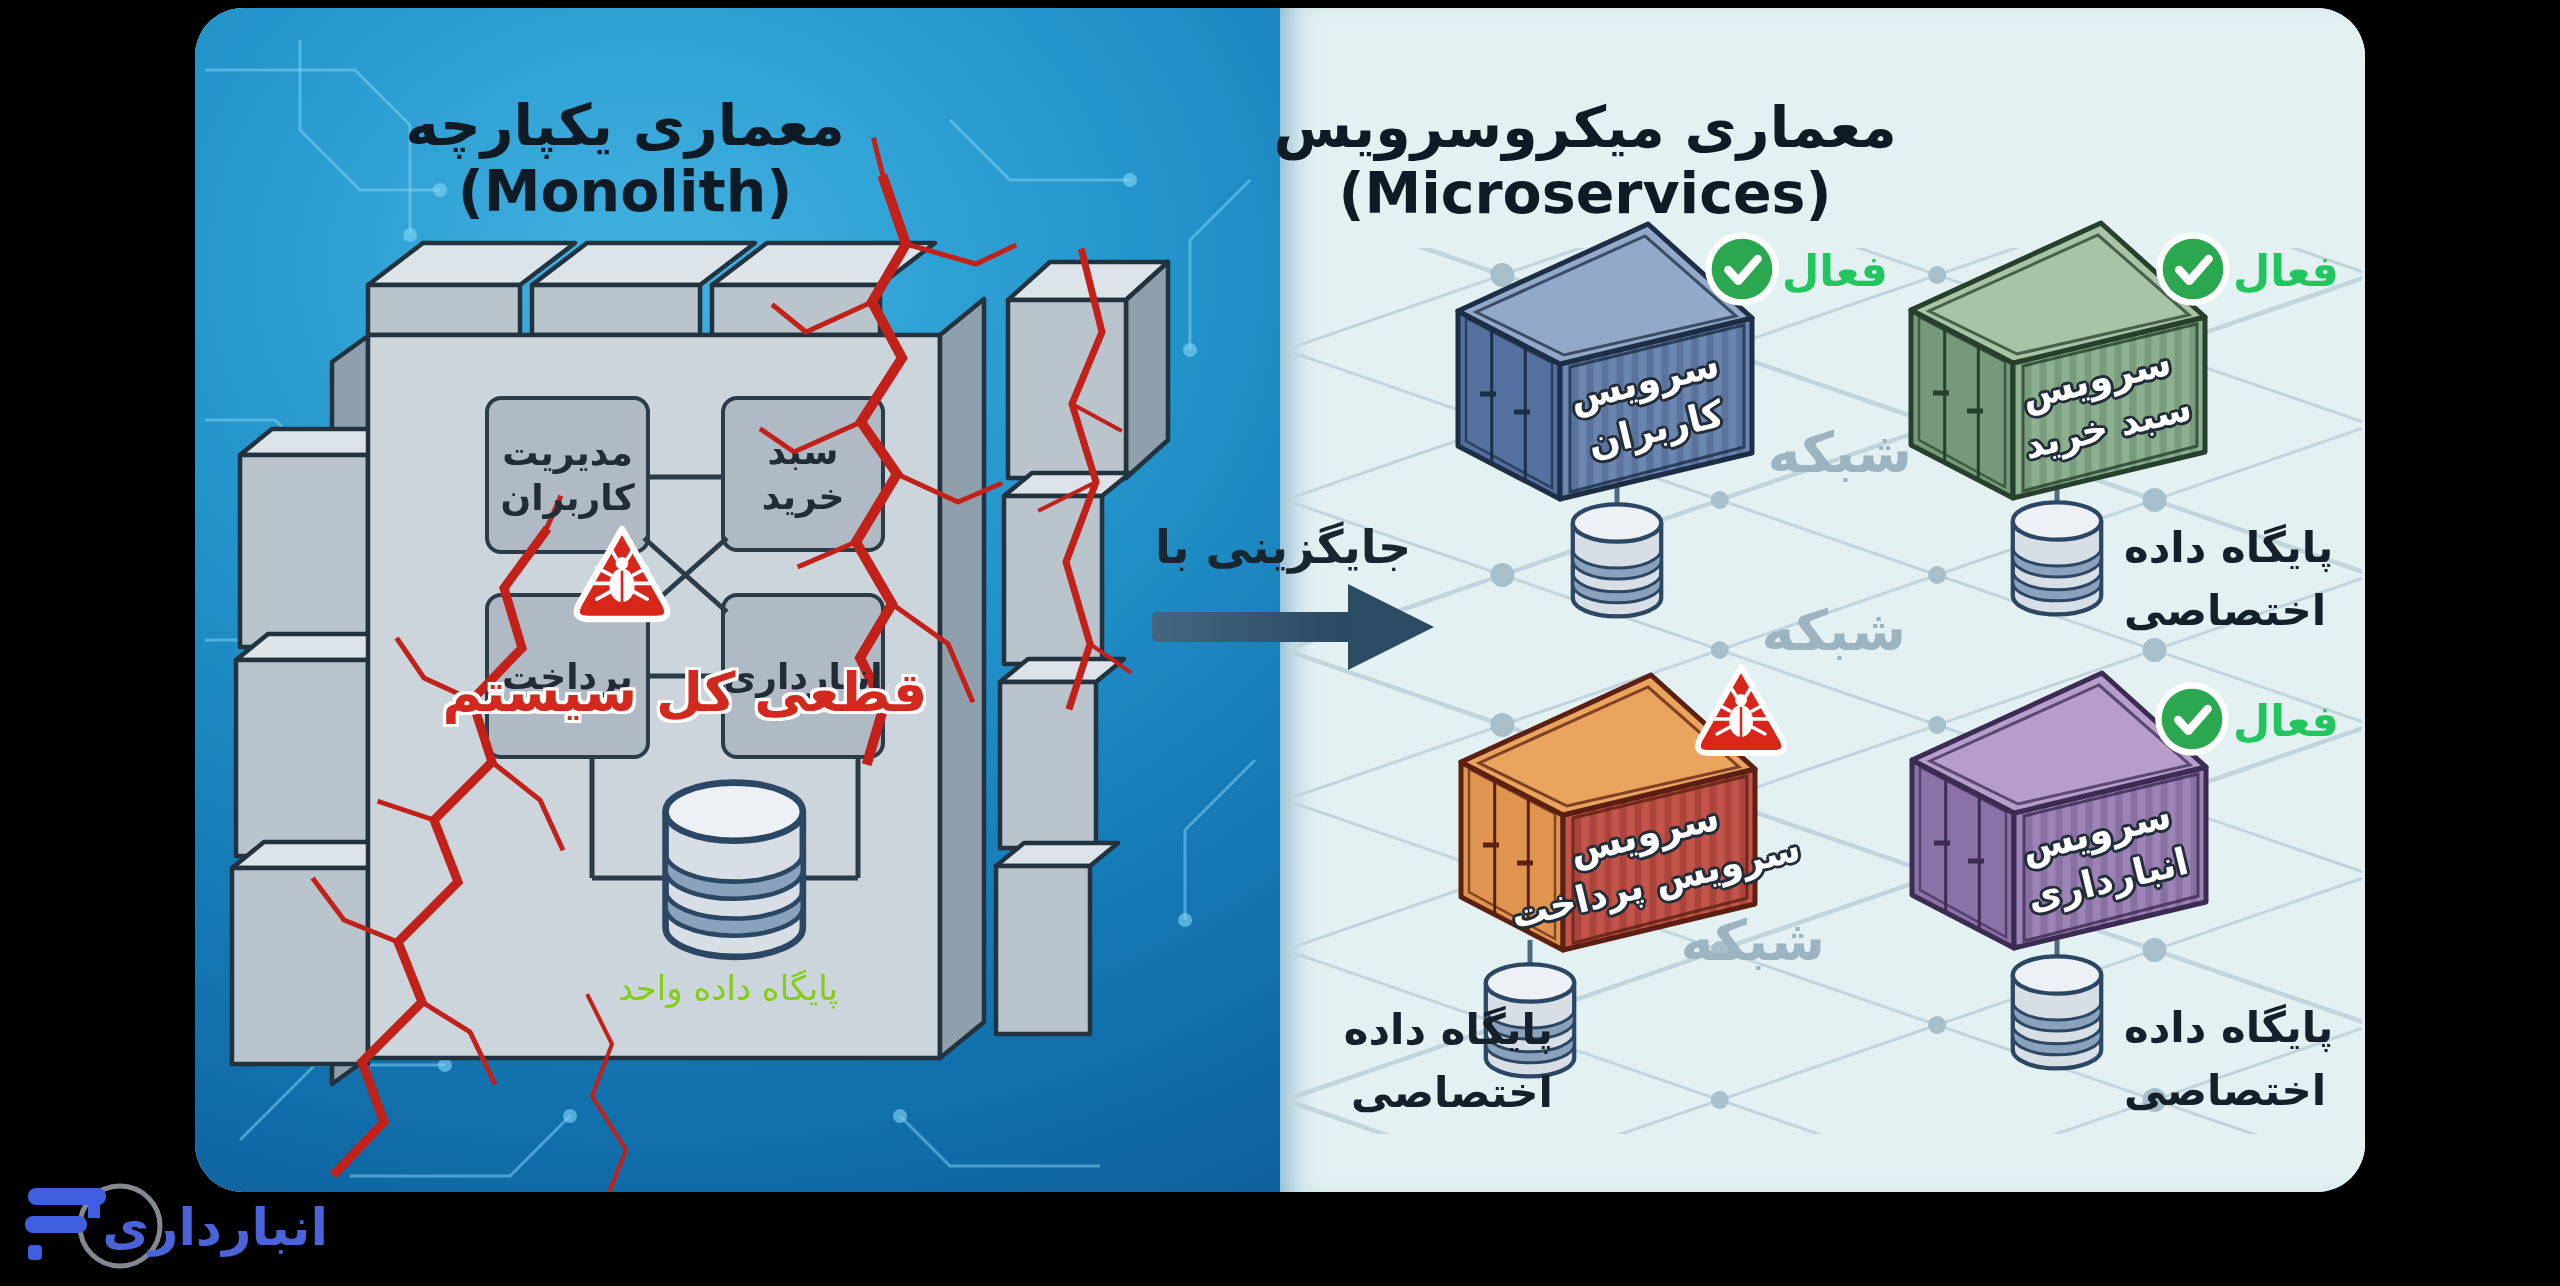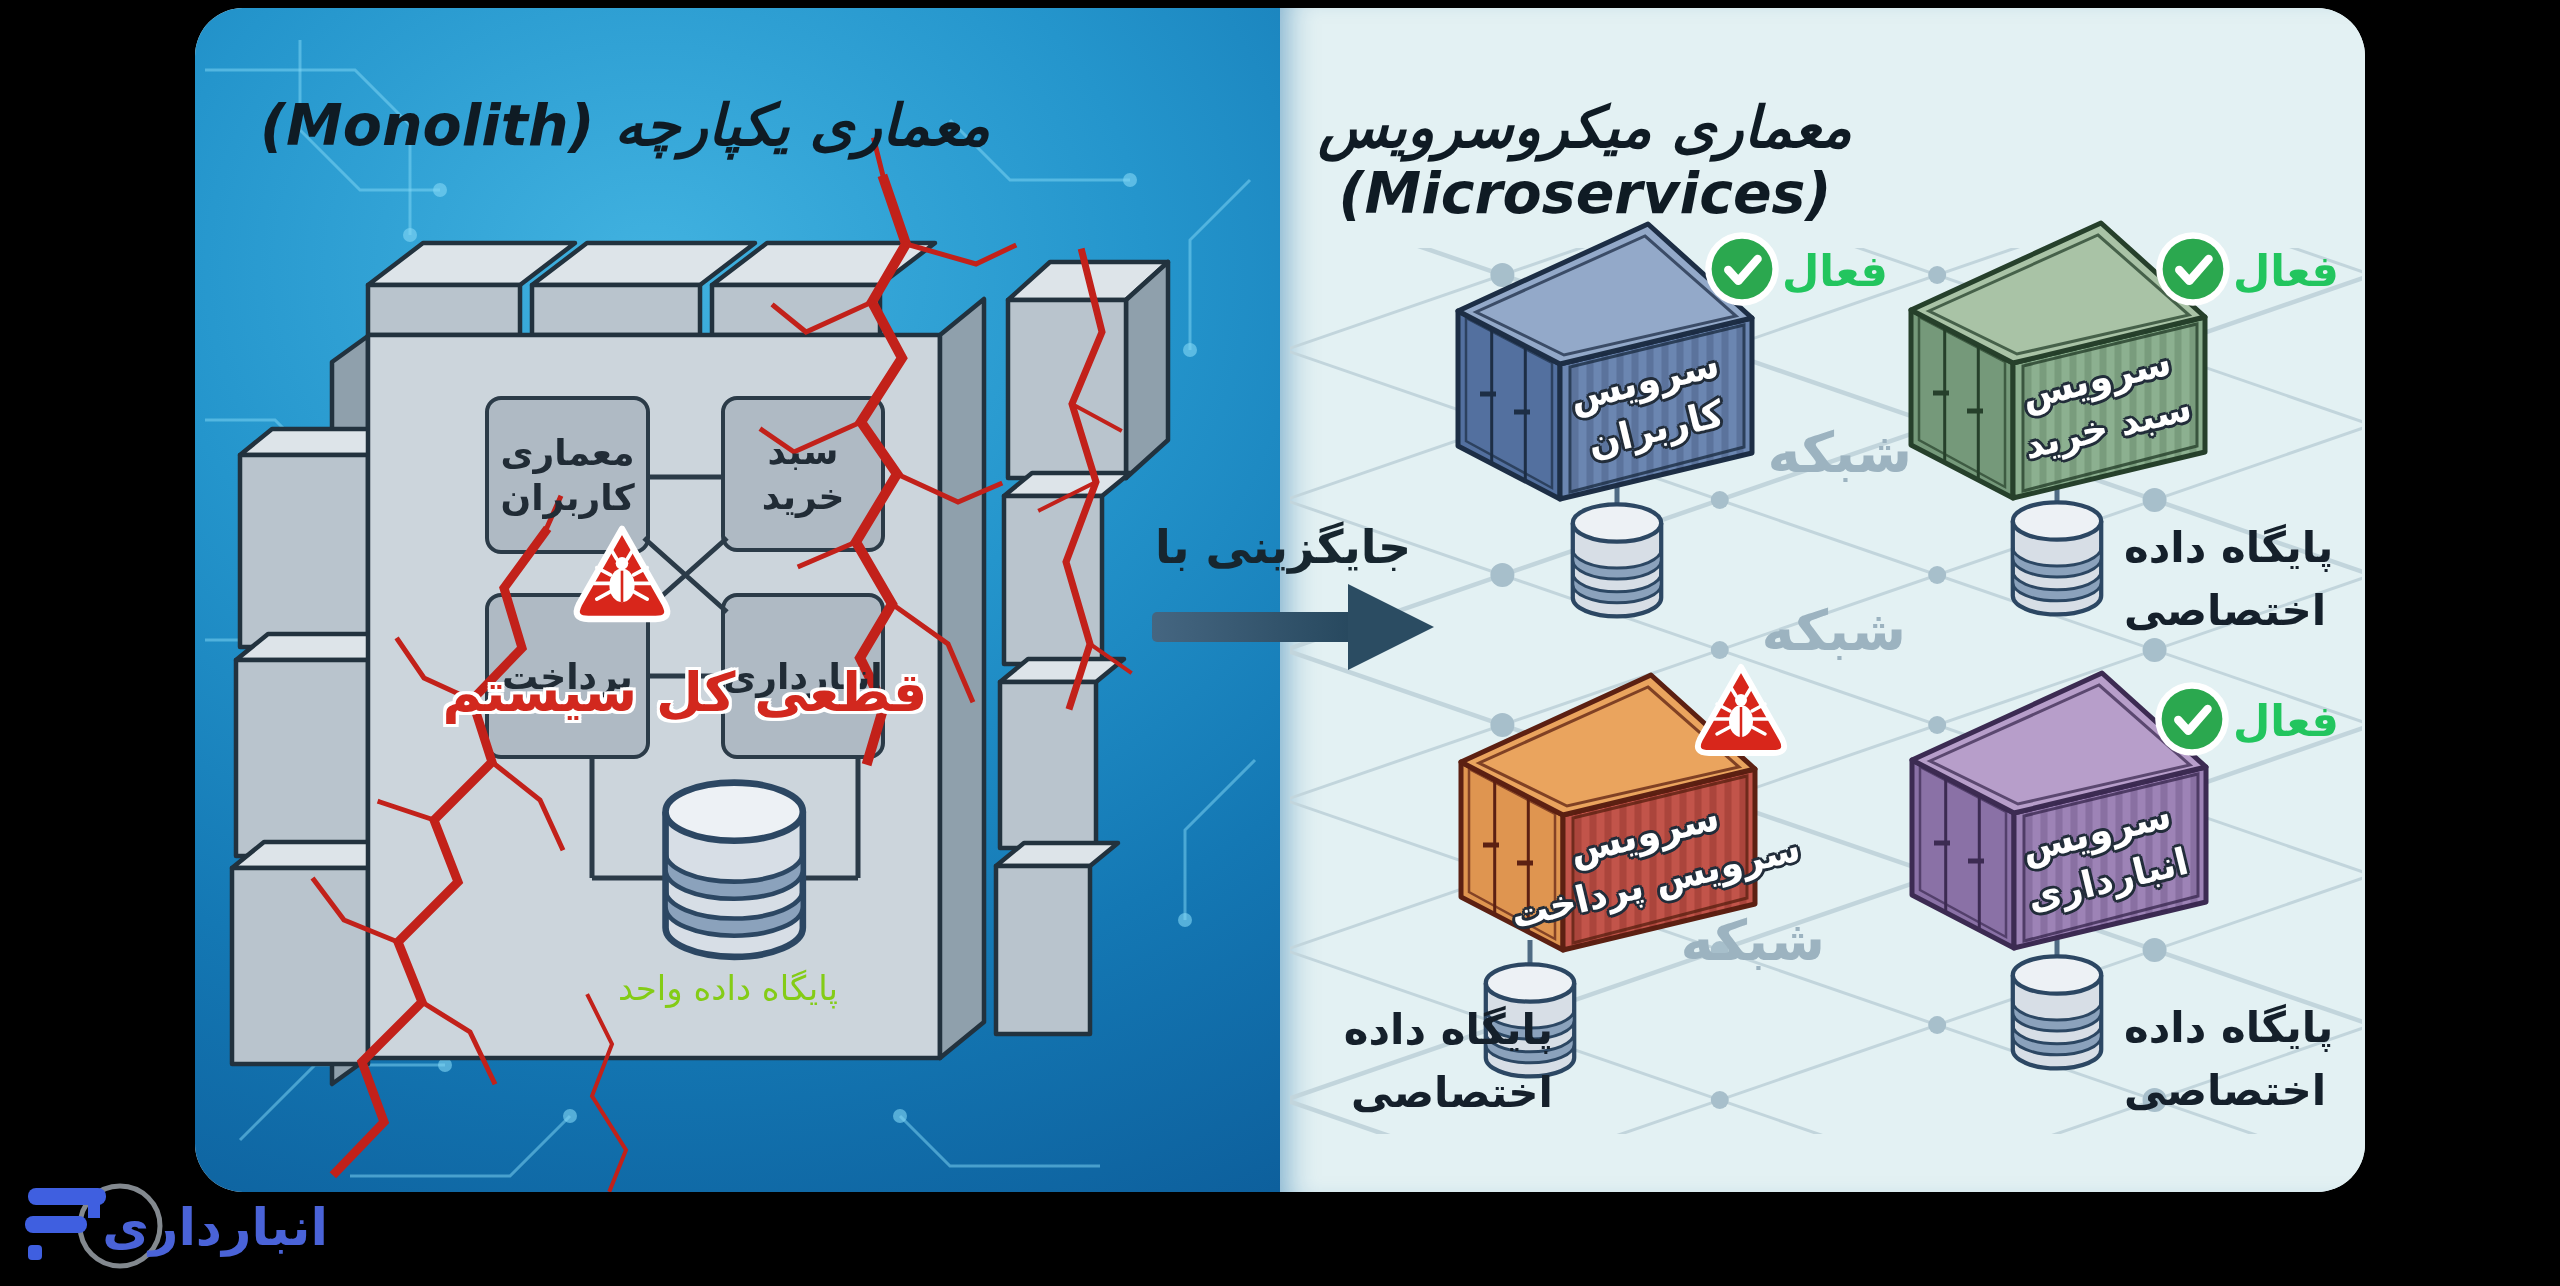--- a/index.html
+++ b/index.html
@@ -7,21 +7,21 @@
        font-family:"DejaVu Sans", sans-serif;}
   .abs{position:absolute;}
   .card{left:195px;top:8px;width:2170px;height:1184px;border-radius:48px;
         overflow:hidden;background:#e3f1f3;z-index:1;}
   .panel-left{left:0;top:0;width:1085px;height:100%;
       background:radial-gradient(120% 90% at 42% 22%, #41b2e0 0%, #2495cc 38%, #1478b4 70%, #0d5f9c 100%);}
   .panel-right{left:1085px;top:0;width:1085px;height:100%;background:#e3f1f3;
       box-shadow:inset 26px 0 30px -20px rgba(16,104,164,.5);}
   #art{left:0;top:0;width:2560px;height:1286px;z-index:2;pointer-events:none;}
   .txt{z-index:3;}
-  .title{font-size:57px;font-weight:700;color:#0f1b24;text-align:center;letter-spacing:0;font-style:italic;}
+  .title{font-size:57px;font-weight:700;color:#0f1b24;text-align:center;letter-spacing:0;}
   .module-label{display:flex;align-items:center;justify-content:center;text-align:center;
       font-size:36px;font-weight:700;color:#212c36;line-height:1.25;box-sizing:border-box;padding:6px;}
   .failure{font-size:54px;font-weight:800;color:#d2281e;text-align:center;
       text-shadow:-3px 0 0 #fff,3px 0 0 #fff,0 -3px 0 #fff,0 3px 0 #fff,
       -3px -3px 0 #fff,3px -3px 0 #fff,-3px 3px 0 #fff,3px 3px 0 #fff;}
   .plain-label{font-size:34px;font-weight:400;color:#84cc16;text-align:center;}
   .transition-label{font-size:46px;font-weight:700;color:#17262f;text-align:center;}
   .network-label{font-size:56px;font-weight:700;color:#9cb3c0;text-align:center;}
   .active-label{font-size:43px;font-weight:700;color:#22c55e;text-align:left;}
   .svc-label{display:flex;flex-direction:column;align-items:center;justify-content:center;
@@ -265,21 +265,21 @@
     <rect x="88" y="52" width="12" height="16"></rect>
     <rect x="25" y="66" width="62" height="17" rx="8"></rect>
     <rect x="28" y="95" width="14" height="15" rx="4"></rect>
   </g>
 </svg>
 <div class="abs txt logo-text" style="left:103px;top:1198px;width:225px;" dir="rtl">انبارداری</div>
 
 <div class="abs txt title" style="left:230px;top:92px;width:790px;" dir="rtl">معماری یکپارچه (Monolith)</div>
 <div class="abs txt title" style="left:1190px;top:94px;width:790px;" dir="rtl">معماری میکروسرویس (Microservices)</div>
 
-<div class="abs txt module-label" style="left:487px;top:398px;width:161px;height:154px;" dir="rtl">معماری کاربران</div>
+<div class="abs txt module-label" style="left:487px;top:398px;width:161px;height:154px;" dir="rtl">مدیریت کاربران</div>
 <div class="abs txt module-label" style="left:723px;top:398px;width:160px;height:152px;" dir="rtl">سبد خرید</div>
 <div class="abs txt module-label" style="left:487px;top:595px;width:161px;height:162px;" dir="rtl">پرداخت</div>
 <div class="abs txt module-label" style="left:723px;top:595px;width:160px;height:162px;" dir="rtl">انبارداری</div>
 
 <div class="abs txt failure" style="left:440px;top:616px;width:490px;margin-top:45px;" dir="rtl">قطعی کل سیستم</div>
 <div class="abs txt plain-label" style="left:528px;top:968px;width:400px;" dir="rtl">پایگاه داده واحد</div>
 <div class="abs txt transition-label" style="left:1118px;top:520px;width:330px;" dir="rtl">جایگزینی با</div>
 
 <div class="abs txt network-label" style="left:1782px;top:420px;width:130px;" dir="rtl">شبکه</div>
 <div class="abs txt network-label" style="left:1776px;top:598px;width:130px;" dir="rtl">شبکه</div>

